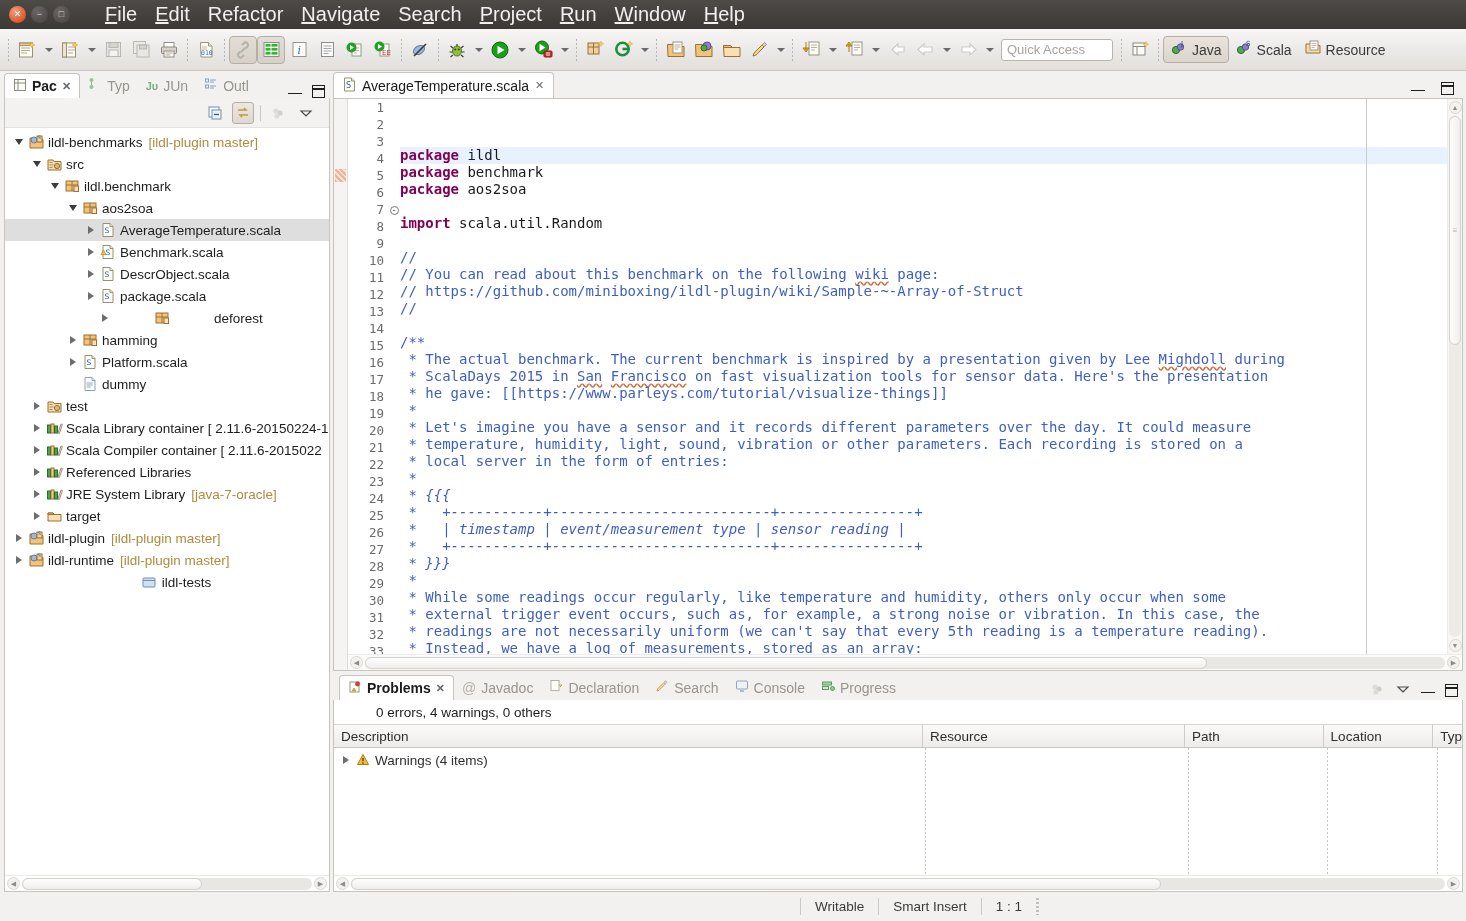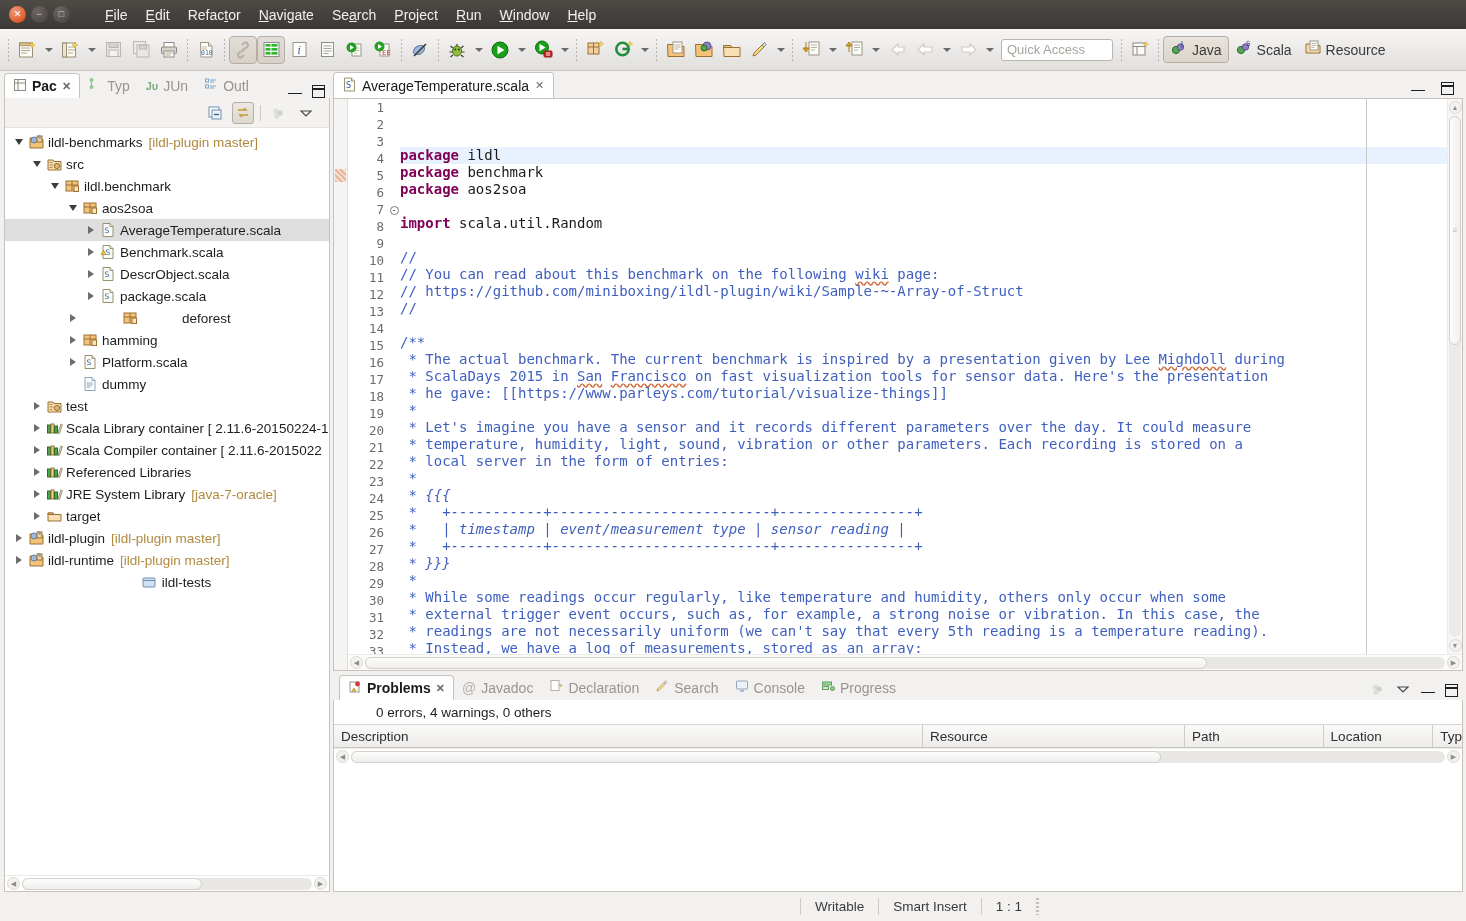--- a/index.html
+++ b/index.html
@@ -21,21 +21,21 @@
     position:relative;
   }
   .wbtns{ display:flex; align-items:center; gap:5px; padding-left:9px; }
   .wbtn{ width:17px;height:17px;border-radius:50%;
     display:flex;align-items:center;justify-content:center;
     font-size:9px;color:#2a2724; line-height:1;
   }
   .wbtn.close{ background:radial-gradient(circle at 35% 30%,#f09b7c,#dc5b2a 70%); color:#fff; }
   .wbtn.min, .wbtn.max{ background:radial-gradient(circle at 35% 30%,#6b6663,#514c49 70%); color:#d8d4d0; }
   .menus{ display:flex; align-items:center; margin-left:26px; }
-  .menu{ padding:2px 9px; font-size:14px; color:#f2f0ee; cursor:default;text-align:right; }
+  .menu{ padding:2px 9px; font-size:20px; color:#f2f0ee; cursor:default;text-align:right; }
   .menu u{ text-decoration:underline; }
 
   
   #toolbar{
     height:42px; width:100%;
     background:linear-gradient(to bottom,#f7f6f5 0%,#ebe9e7 55%,#e2dfdc 100%);
     border-bottom:1px solid #c9c4bf;
     display:flex; align-items:center; padding:0 4px;
   }
   .tbtn{
@@ -648,21 +648,21 @@
             </span>
             <span class="ticon">
               <svg width="17" height="16" viewBox="0 0 17 16">
                 <path d="M3 1.5h7l3 3v10H3z" fill="#fdfdf8" stroke="#9a8f72"></path>
                 <path d="M10 1.5v3h3" fill="#efe9da" stroke="#9a8f72"></path>
                 <text x="4.6" y="11" font-size="7.5" fill="#2b5fa8" font-family="DejaVu Sans, sans-serif">S</text>
               </svg>
             </span>
             <span class="tlabel">package.scala</span>
           </div>
-          <div class="trow" style="padding-left: 60px; gap: 40px;">
+          <div class="trow" style="padding-left: 92px; gap: 40px;">
             <span class="tw">
               <span class="arr"></span>
             </span>
             <span class="ticon">
               <svg width="17" height="16" viewBox="0 0 17 16">
                 <rect x="2" y="3" width="12" height="10" fill="#f3c37a" stroke="#9b7034"></rect>
                 <path d="M2 7h12M8 3v10" stroke="#9b7034"></path>
                 <rect x="10" y="8" width="4.5" height="5.5" fill="#f9e3b8" stroke="#9b7034"></rect>
               </svg>
             </span>
@@ -1032,20 +1032,39 @@
 
       <div class="pviewbody">
         <div class="psummary">0 errors, 4 warnings, 0 others</div>
         <div class="ptable-head">
           <div class="pth" style="width:591px;">Description</div>
           <div class="pth" style="width:263px;">Resource</div>
           <div class="pth" style="width:139px;">Path</div>
           <div class="pth" style="width:110px;">Location</div>
           <div class="pth" style="flex:1;border-right:none;">Typ</div>
         </div>
+        <div class="ptable-body">
+          <div class="pcolsep" style="left:591px;"></div>
+          <div class="pcolsep" style="left:854px;"></div>
+          <div class="pcolsep" style="left:993px;"></div>
+          <div class="pcolsep" style="left:1103px;"></div>
+          <div class="prow">
+            <span class="tw" style="margin-left:4px;">
+                <span class="arr"></span>
+              </span>
+            <span class="ticon">
+              <svg width="14" height="14" viewBox="0 0 14 14">
+                <path d="M7 1.5l5.5 10h-11z" fill="#f3c13a" stroke="#a87d12"></path>
+                <path d="M7 5v3.3" stroke="#4a3400" stroke-width="1.3"></path>
+                <circle cx="7" cy="10" r=".8" fill="#4a3400"></circle>
+              </svg>
+            </span>
+            <span>Warnings (4 items)</span>
+          </div>
+        </div>
         <div class="hscroll">
           <div class="hsb-arrow">◀</div>
           <div class="hsb-track">
             <div class="hsb-thumb" style="width:74%;"></div>
           </div>
           <div class="hsb-arrow">▶</div>
         </div>
       </div>
     </div>
   </div>

